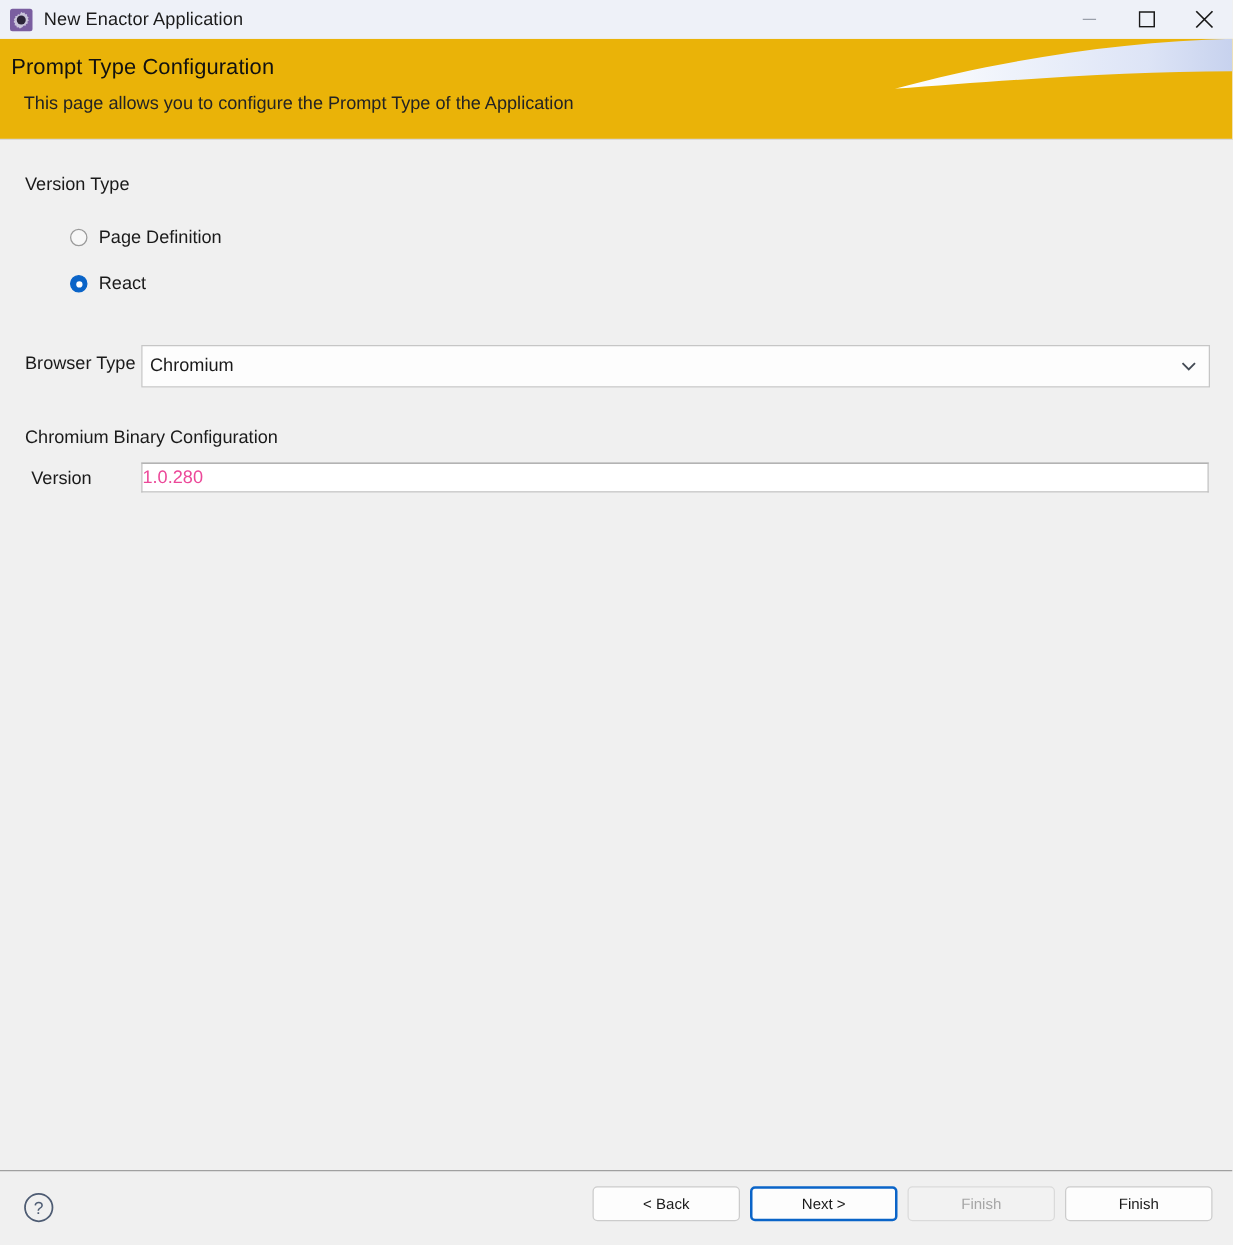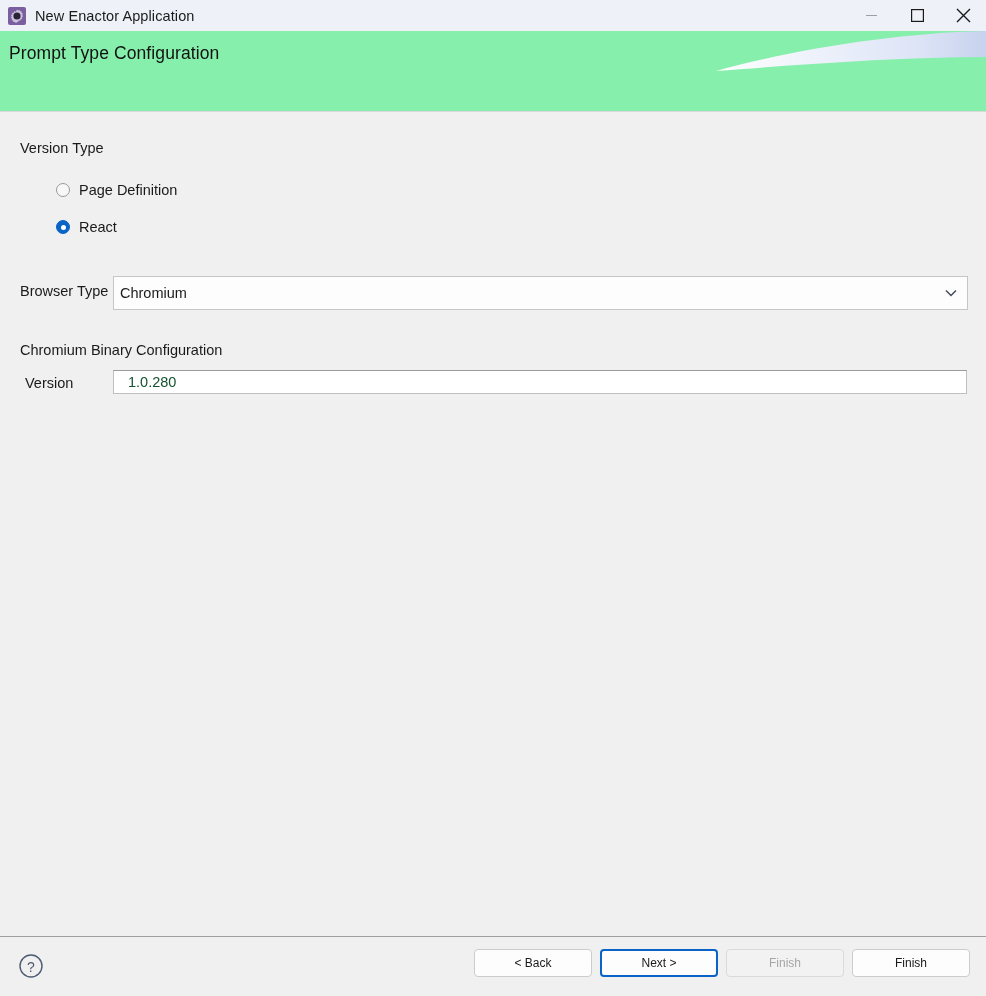--- a/index.html
+++ b/index.html
@@ -67,21 +67,21 @@
     justify-content: center;
     cursor: default;
   }
   .win-btn svg { display: block; }
 
   
   .header {
     position: relative;
     height: 80px;
     min-height: 80px;
-    background: #86efac;
+    background: #eab308;
     border-bottom: 1px solid #d9d9d9;
     overflow: hidden;
     z-index: 1;
   }
   .header-swoosh {
     position: absolute;
     top: 0;
     right: 0;
     width: 340px;
     height: 40px;
@@ -186,23 +186,23 @@
   .textinput {
     position: absolute;
     background: #ffffff;
     border: 1px solid #c0c0c0;
     border-top-color: #9b9b9b;
     box-sizing: border-box;
     display: flex;
     align-items: center;
   }
   .textinput-value {
-    padding-left: 14px;
-    font-size: 14.5px;
-    color: #14532d;
+    padding-left: 0;
+    font-size: 14.5px;
+    color: #ec4899;
   }
 
   
   .footer {
     height: 59px;
     min-height: 59px;
     background: #f0f0f0;
     border-top: 1px solid #a0a0a0;
     position: relative;
   }
@@ -284,20 +284,21 @@
         <linearGradient id="swooshGrad" x1="0" y1="0" x2="1" y2="0">
           <stop offset="0%" stop-color="#ffffff"></stop>
           <stop offset="35%" stop-color="#eef2fb"></stop>
           <stop offset="75%" stop-color="#dde4f6"></stop>
           <stop offset="100%" stop-color="#c7d2ee"></stop>
         </linearGradient>
       </defs>
       <path d="M340,0 L340,26 C250,26 150,34 70,40 C150,18 250,2 340,0 Z" fill="url(#swooshGrad)"></path>
     </svg>
     <div class="header-title">Prompt Type Configuration</div>
+    <div class="header-desc">This page allows you to configure the Prompt Type of the Application</div>
   </div>
 
   <div class="body">
 
     <div class="group-label" style="left:20px; top:28px;">Version Type</div>
 
     <div class="radio-row" style="left:56px; top:70px;">
       <span class="radio-mark"></span>
       <span class="radio-label">Page Definition</span>
     </div>

